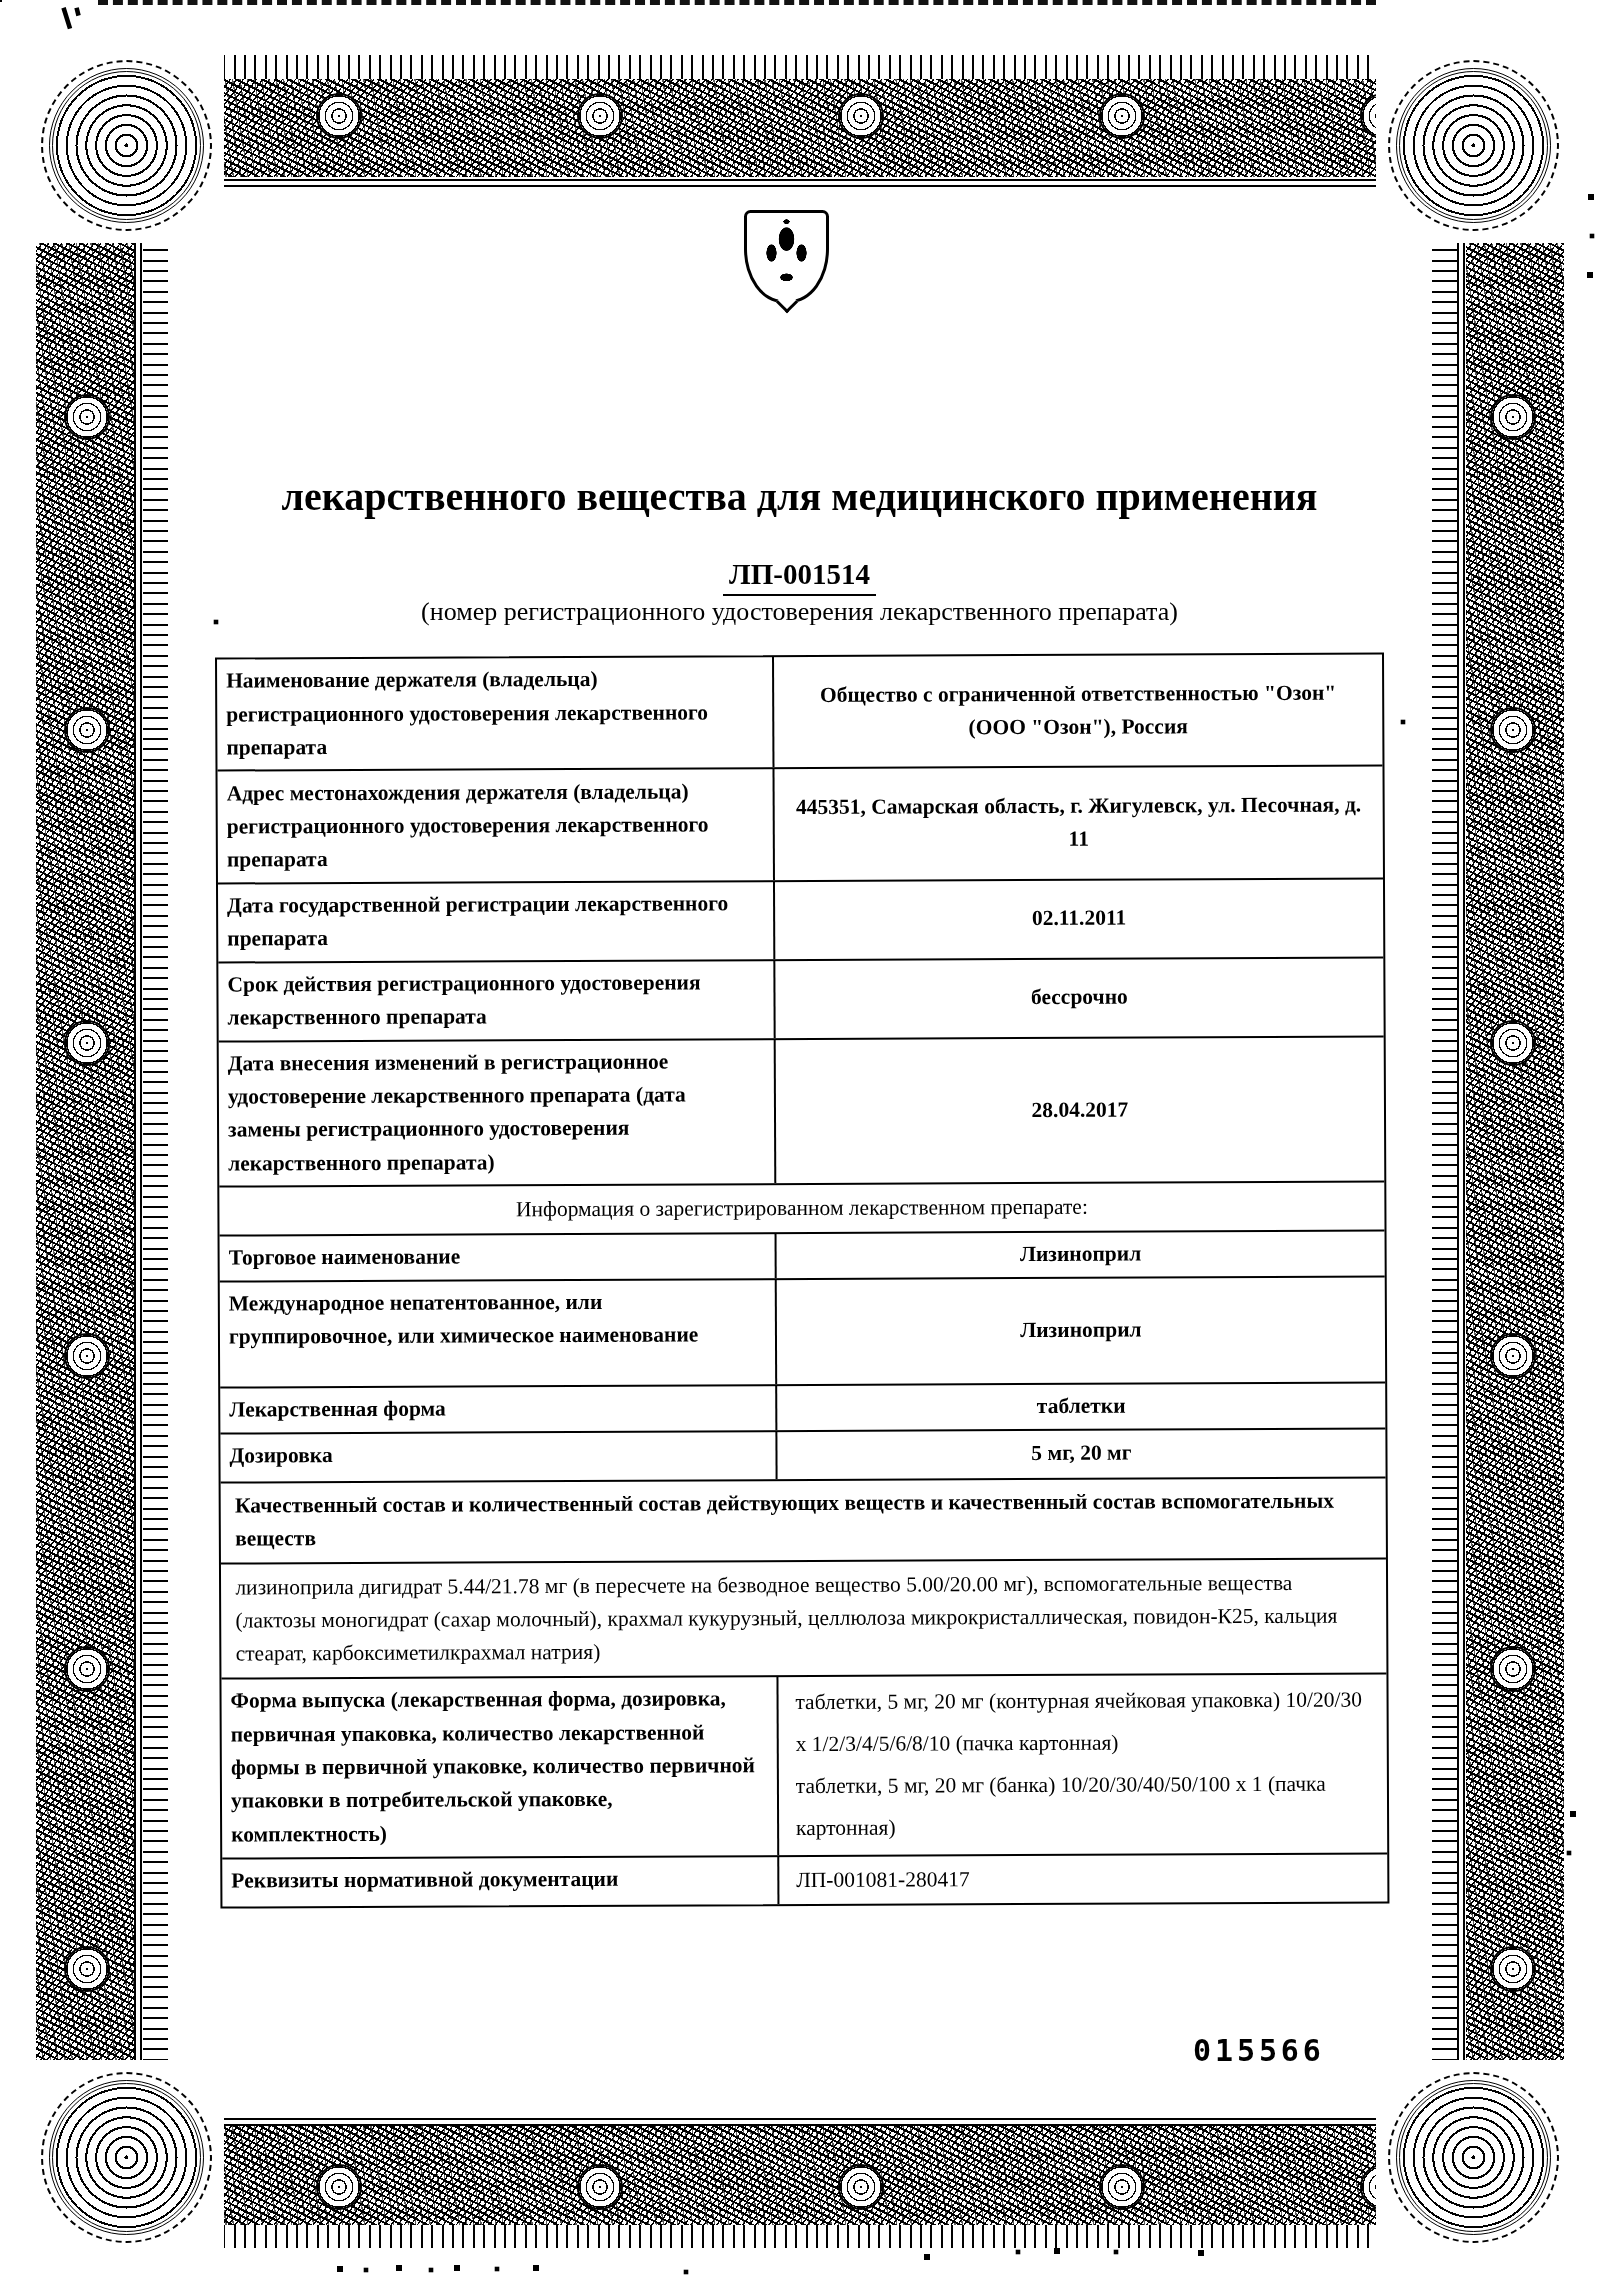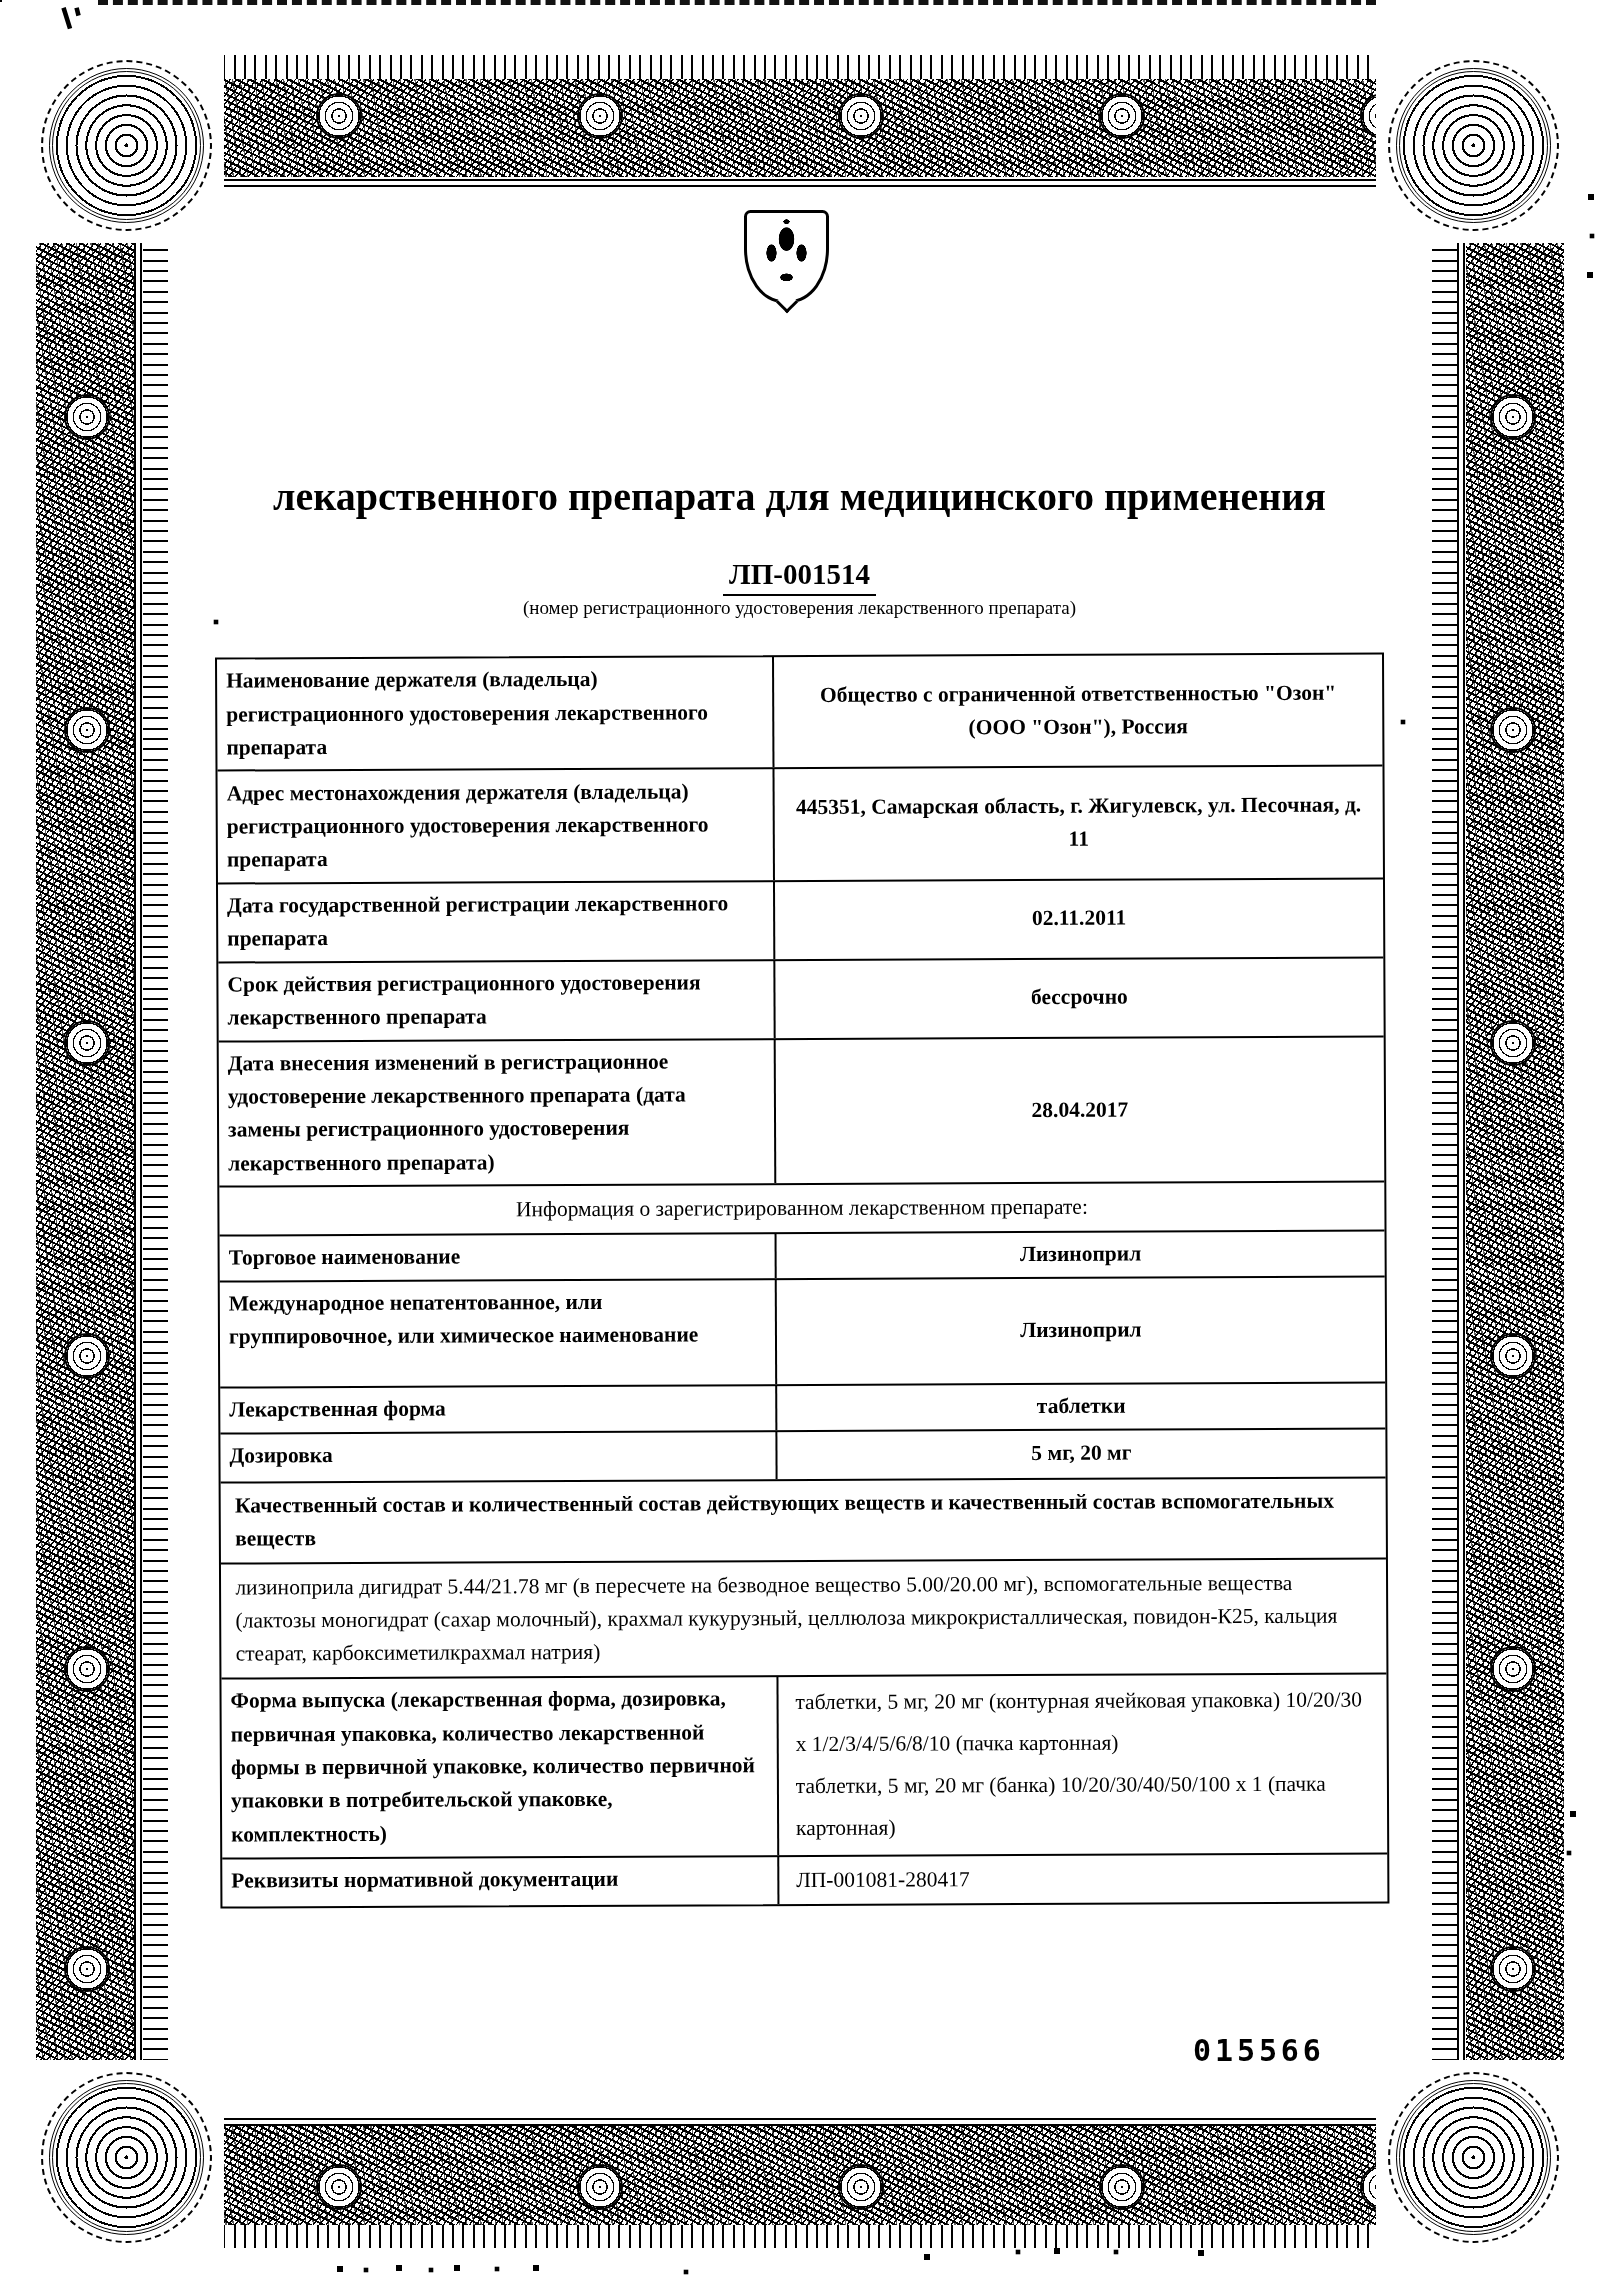--- a/index.html
+++ b/index.html
@@ -87,21 +87,21 @@
     transform:translateX(-50%) rotate(45deg);
   }
   
   .centerline{position:absolute;left:215px;width:1169px;text-align:center;}
   .ministry{font-size:27px;letter-spacing:1.3px;white-space:nowrap;}
   .m1{top:328px;} .m2{top:363px;}
   .title{font-size:40px;font-weight:bold;white-space:nowrap;}
   .t1{top:425px;} .t2{top:473px;}
   .regnum{top:558px;font-size:29px;font-weight:bold;}
   .regnum span{display:inline-block;border-bottom:2.6px solid #000;padding:0 6.5px 2.6px 6.5px;}
-  .regcap{top:597px;font-size:19px;}
+  .regcap{top:597px;font-size:26px;}
   
   .tbl{
     position:absolute;left:215px;top:655px;width:1169px;
     border:2.6px solid #000;font-size:21.5px;line-height:1.55;
     transform:rotate(-0.25deg);transform-origin:50% 0;
     box-sizing:border-box;
   }
   .trow{display:flex;border-top:2.6px solid #000;box-sizing:border-box;}
   .trow:first-child{border-top:none;}
   .lab{
@@ -197,21 +197,21 @@
     <div class="mini-rose" style="left:541px;bottom:38px"></div>
     <div class="mini-rose" style="left:802px;bottom:38px"></div>
     <div class="mini-rose" style="left:1063px;bottom:38px"></div>
     <div class="mini-rose" style="left:1324px;bottom:38px"></div>
   </div>
 
   <div class="emblem">
     <div class="shield"></div>
   </div>
 
-  <div class="centerline title t2">лекарственного препарата для медицинского применения</div>
+  <div class="centerline title t2">лекарственного вещества для медицинского применения</div>
   <div class="centerline regnum"><span>ЛП-001514</span></div>
   <div class="centerline regcap">(номер регистрационного удостоверения лекарственного препарата)</div>
 
   <div class="tbl">
 
     <div class="trow" style="min-height:103px">
       <div class="lab">Наименование держателя (владельца) регистрационного удостоверения лекарственного препарата</div>
       <div class="val">Общество с ограниченной ответственностью "Озон" (ООО "Озон"), Россия</div>
     </div>
 

